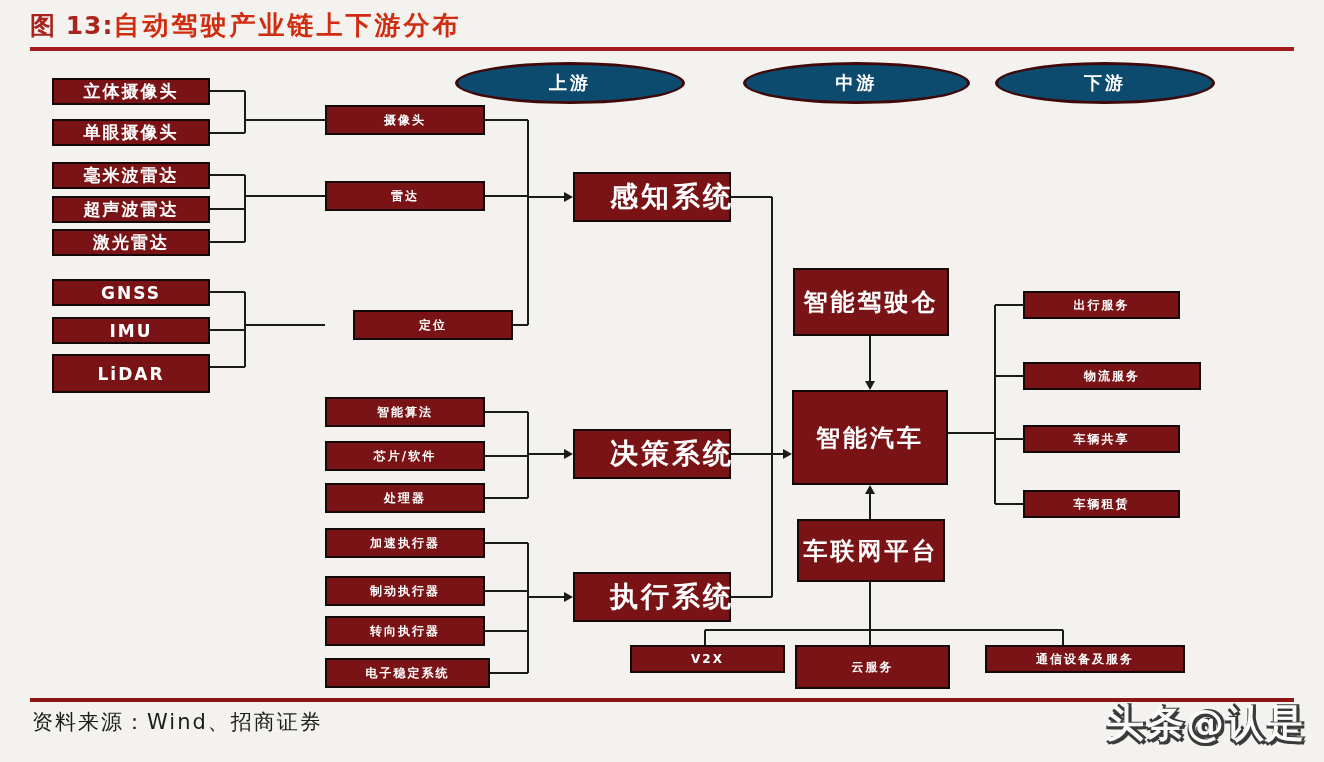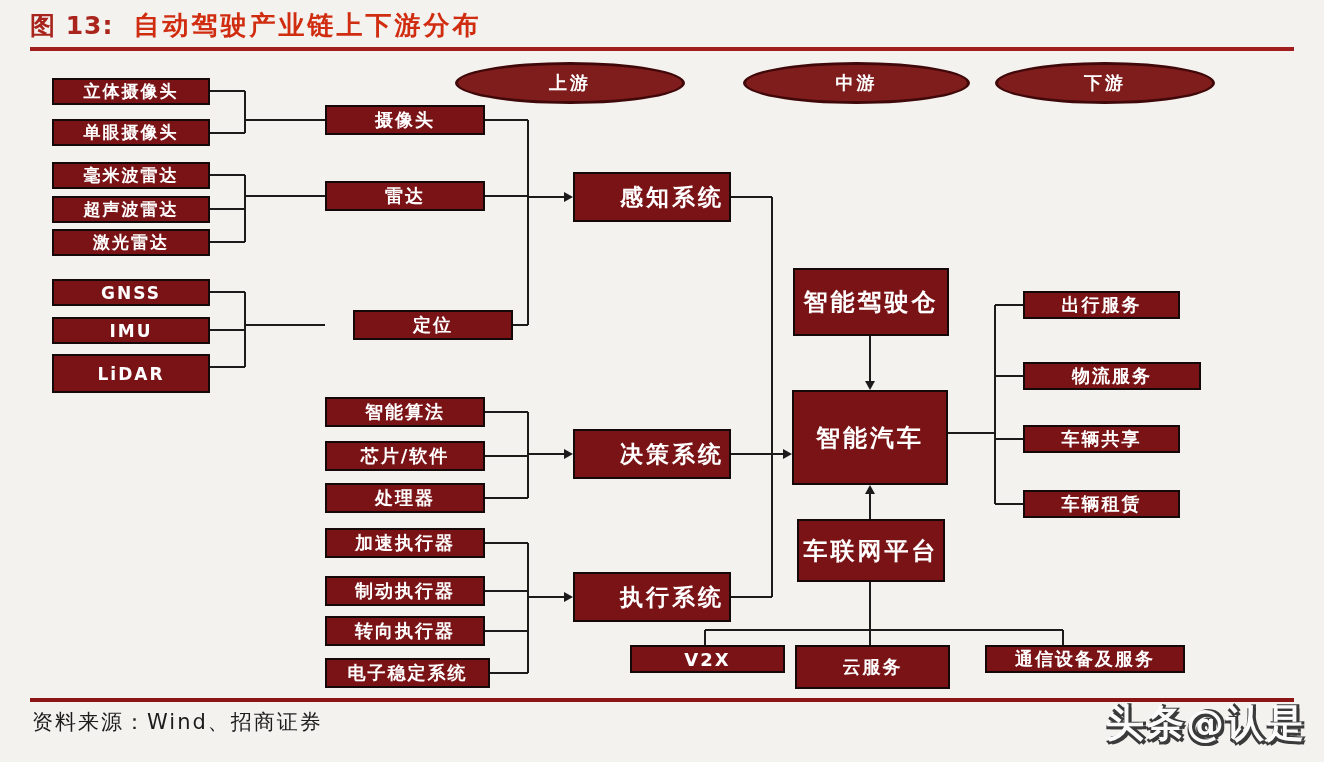--- a/index.html
+++ b/index.html
@@ -1,31 +1,31 @@
 <!DOCTYPE html>
 <html><head>
 <meta charset="utf-8">
 <style>
   html,body{margin:0;padding:0;}
   body{font-family:"DejaVu Sans","Liberation Sans",sans-serif;}
   .canvas{position:relative;width:1324px;height:762px;background:#f4f2ef;overflow:hidden;}
-  .titlebar{position:absolute;left:30px;top:8px;display:flex;align-items:baseline;gap:20px;}
+  .titlebar{position:absolute;left:30px;top:8px;display:flex;align-items:baseline;}
   .fig-label{font-size:25px;font-weight:bold;color:#a8241c;letter-spacing:1px;}
   .fig-title{font-size:26px;font-weight:bold;color:#d02c10;letter-spacing:3px;}
   .rule{position:absolute;left:30px;width:1264px;height:4px;background:#a21d1d;}
   .rule.title-rule{top:47px;}
   .rule.footer-rule{top:698px;background:#8c1515;}
   svg.wires{position:absolute;left:0;top:0;z-index:1;}
   .node{position:absolute;z-index:2;background:#7a1316;border:2px solid #140808;color:#ffffff;
         font-weight:bold;display:flex;align-items:center;justify-content:center;
         box-sizing:border-box;font-size:17px;letter-spacing:2px;white-space:nowrap;}
-  .node.md{font-size:18px;}
-  .node.lg{font-size:23px;letter-spacing:3px;padding-left:40px;}
+  .node.md{font-size:12px;}
+  .node.lg{font-size:28px;letter-spacing:3px;padding-left:40px;}
   .node.xl{font-size:24px;letter-spacing:3px;}
-  .ellipse{position:absolute;z-index:2;background:#7f1d1d;border:3px solid #400809;border-radius:50%;
+  .ellipse{position:absolute;z-index:2;background:#0c4a6e;border:3px solid #400809;border-radius:50%;
         color:#fff;font-weight:bold;font-size:18px;letter-spacing:3px;
         display:flex;align-items:center;justify-content:center;box-sizing:border-box;}
   .source{position:absolute;left:32px;top:708px;font-size:21px;color:#1c1c1c;letter-spacing:2px;z-index:2;}
   .watermark{position:absolute;right:18px;top:698px;font-size:38px;font-weight:bold;color:#fbfbfb;
         letter-spacing:2px;text-shadow:3px 3px 0 #3a3a3a,-1px 3px 0 #3a3a3a,3px -1px 0 #3a3a3a;z-index:3;}
 </style>
 </head>
 <body>
 
 <div class="canvas">

